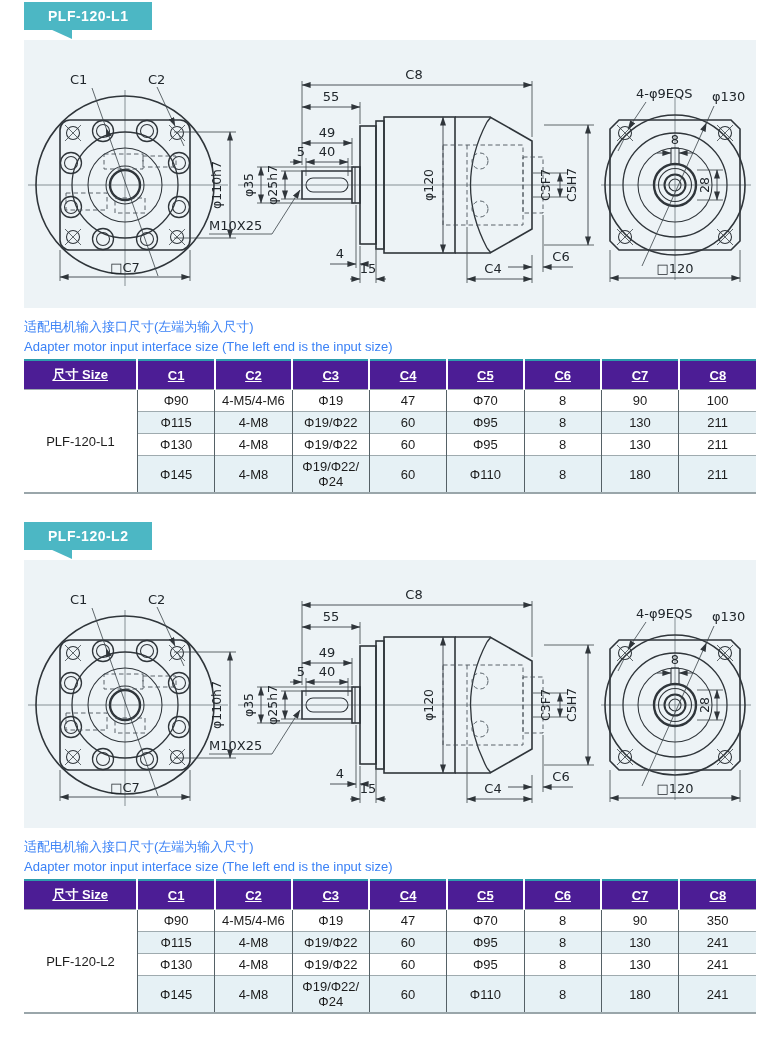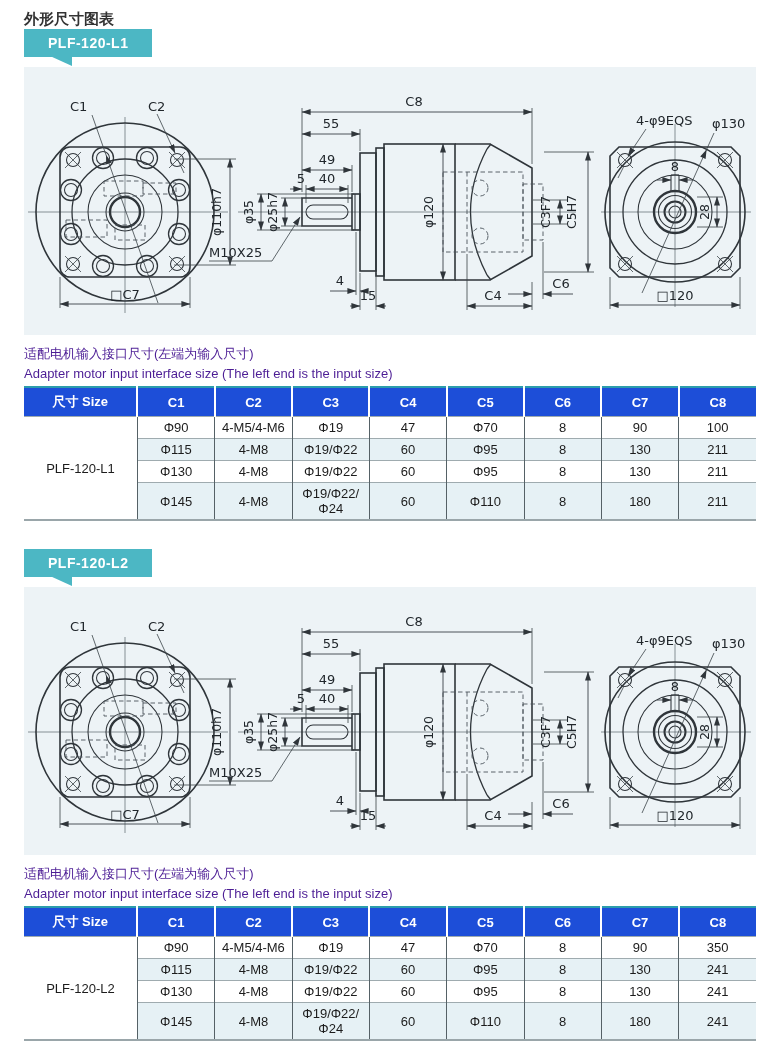--- a/index.html
+++ b/index.html
@@ -7,26 +7,26 @@
   .wrap{padding:2px 24px 10px 24px;}
   .page-title{font-size:15px;font-weight:bold;color:#333;margin:8px 0 0 0;}
   .page-sub{font-size:13px;color:#3a3a3a;margin:3px 0 12px 0;}
   .badge{display:inline-block;position:relative;background:#4cb7c4;color:#fff;font-weight:bold;
          font-size:14px;padding:6px 24px;letter-spacing:.5px;}
   .badge::after{content:"";position:absolute;left:26px;bottom:-9px;width:0;height:0;
          border-top:10px solid #4cb7c4;border-left:22px solid transparent;}
   .sec2 .badge{margin-top:28px;}
   .panel{background:#edf3f6;margin-top:10px;}
   .panel svg{display:block;}
-  .note{font-size:13px;color:#4c1d95;margin:10px 0 0 0;}
+  .note{font-size:13px;color:#3b82f6;margin:10px 0 0 0;}
   .note.en{margin:3px 0 0 0;}
   table{width:100%;border-collapse:collapse;margin-top:5px;table-layout:fixed;
         border-top:2px solid #2c9dac;border-bottom:2px solid #9aa6aa;}
-  thead th{background:#1d4ed8;color:#fff;font-size:13px;font-weight:bold;padding:5px 16px;
-        border-left:2px solid #fff;}
+  thead th{background:#4c1d95;color:#fff;font-size:13px;font-weight:bold;padding:5px 16px;
+        border-left:2px solid #fff;text-decoration:underline;}
   thead th:first-child{border-left:none;}
   tbody td{font-size:13px;text-align:center;padding:3px 0;color:#1c1c1c;
         border-left:1px solid #556166;border-top:1px solid #9fabaf;}
   tbody td.rowlabel{border-left:none;background:#fff;}
   tbody tr:nth-child(even) td:not(.rowlabel){background:#e6f1f5;}
   
   .o{stroke:#2f353a;stroke-width:1.6;fill:none;}
   .o2{stroke:#2f353a;stroke-width:1.3;fill:none;}
   .m{stroke:#2f353a;stroke-width:1.05;fill:none;}
   .th{stroke:#2f353a;stroke-width:2.4;fill:none;}
@@ -36,21 +36,20 @@
   .h{stroke:#49525a;stroke-width:.9;fill:none;stroke-dasharray:4.5,3;}
   .cl{stroke:#5a646a;stroke-width:.7;fill:none;}
   .draw text{font-family:"DejaVu Sans",sans-serif;font-size:13px;fill:#20262b;}
   .draw text.r{font-size:12.5px;}
   .arw{fill:#2f353a;stroke:none;}
 </style>
 </head>
 <body>
 
 <div class="wrap">
-  <div class="page-title">外形尺寸图表</div>
 
   <div class="sec1">
     <div class="badge">PLF-120-L1</div>
     <div class="panel">
   <svg class="draw" viewBox="0 0 732 268" width="732" height="268" xmlns="http://www.w3.org/2000/svg">
     <defs>
       <marker id="arw" markerWidth="10" markerHeight="8" refX="8.6" refY="3" orient="auto-start-reverse" markerUnits="userSpaceOnUse">
         <path d="M0,0 L9,3 L0,6 Z" class="arw"></path>
       </marker>
     </defs>

